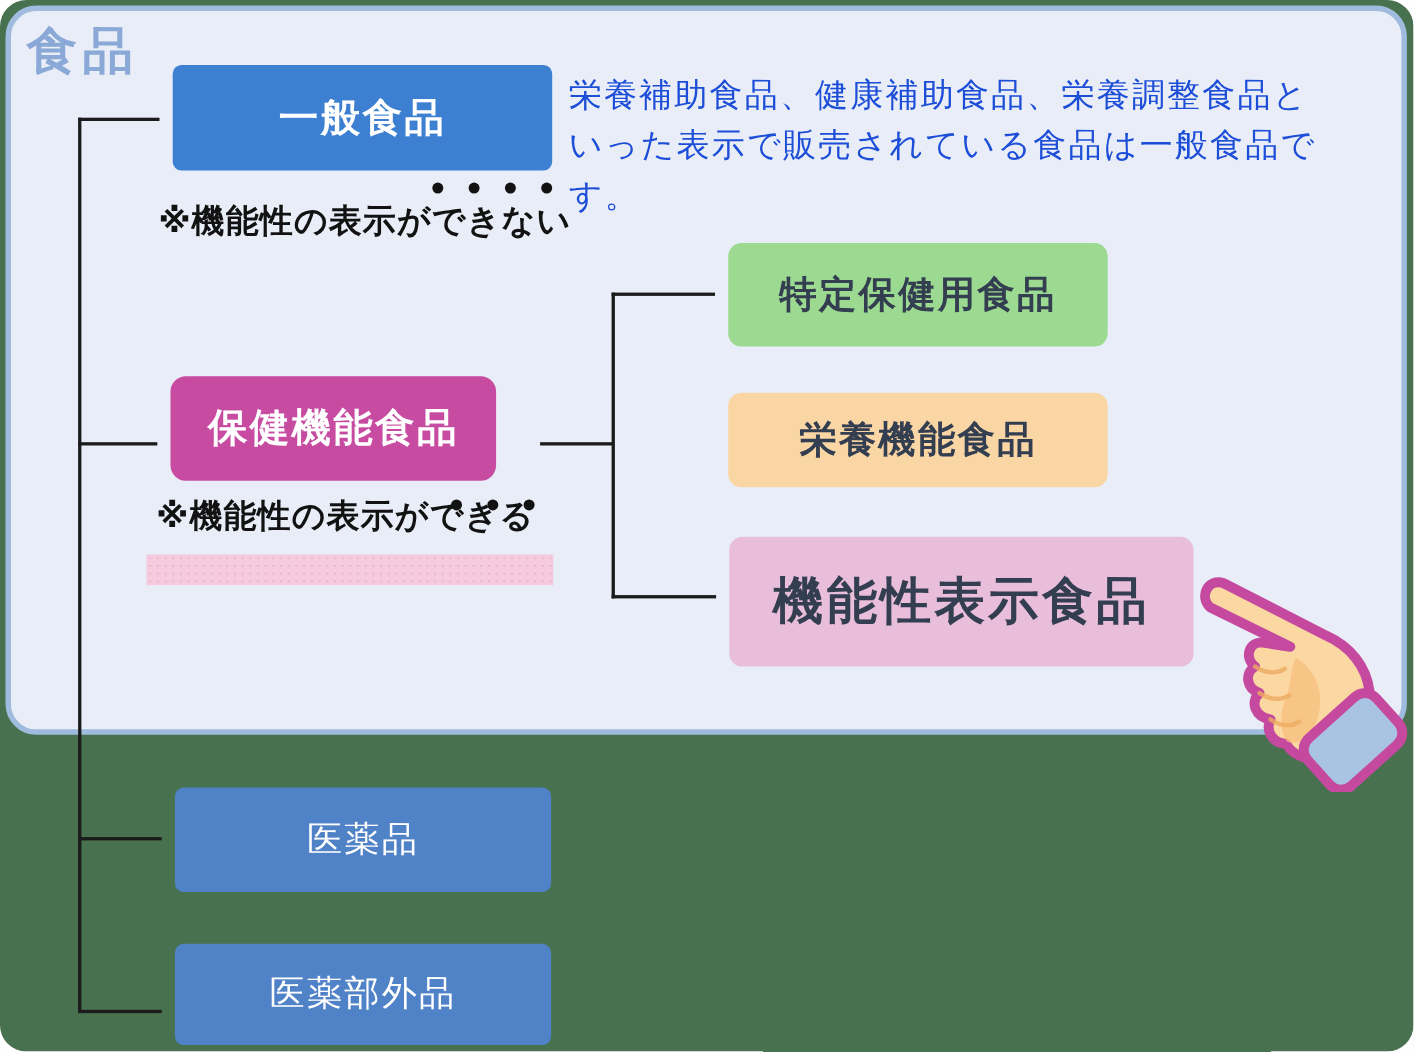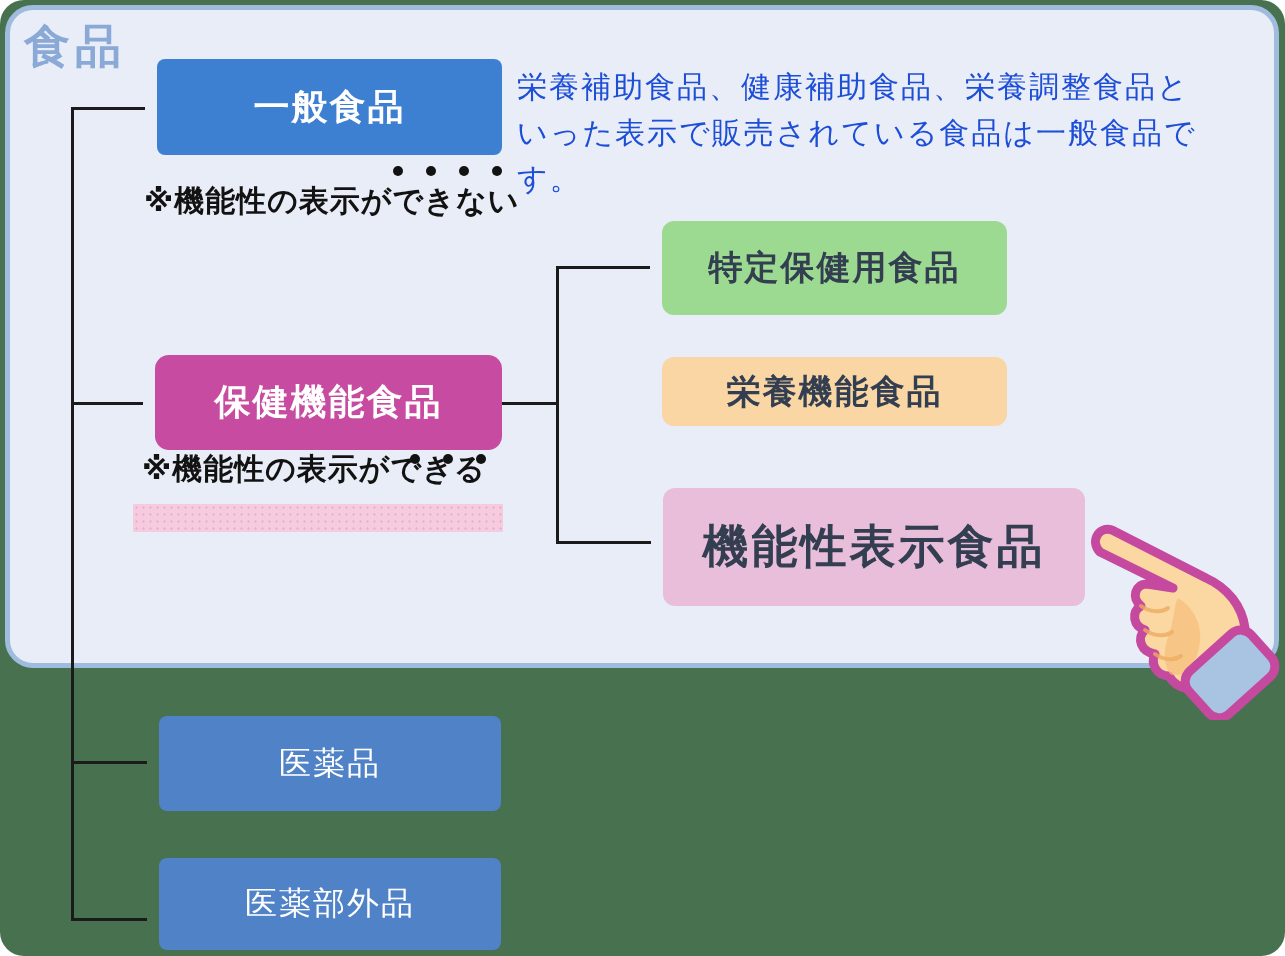--- a/index.html
+++ b/index.html
@@ -18,23 +18,23 @@
   }
   .page-title{
     position:absolute;left:24px;top:16px;
     font-size:46px;font-weight:bold;color:#8aa9d6;letter-spacing:5px;
   }
   .node{
     position:absolute;display:flex;align-items:center;justify-content:center;
     box-sizing:border-box;text-align:center;margin-left:12px;
   }
   .node-general{left:145px;top:59px;width:345px;height:96px;background:#3d7fd0;border-radius:8px;color:#ffffff;font-size:36px;font-weight:bold;letter-spacing:2px;}
-  .node-health{left:143px;top:355px;width:347px;height:95px;background:#c74ba0;border-radius:14px;color:#ffffff;font-size:36px;font-weight:bold;letter-spacing:2px;}
+  .node-health{left:143px;top:342px;width:296px;height:95px;background:#c74ba0;border-radius:14px;color:#ffffff;font-size:36px;font-weight:bold;letter-spacing:2px;}
   .node-tokuho{left:650px;top:221px;width:345px;height:94px;background:#9dda91;border-radius:12px;color:#333e51;font-size:34px;font-weight:bold;letter-spacing:2px;}
-  .node-nutrient{left:650px;top:357px;width:345px;height:69px;background:#f9d6a4;border-radius:12px;color:#333e51;font-size:34px;font-weight:bold;letter-spacing:2px;}
+  .node-nutrient{left:650px;top:357px;width:345px;height:86px;background:#f9d6a4;border-radius:12px;color:#333e51;font-size:34px;font-weight:bold;letter-spacing:2px;}
   .node-claims{left:651px;top:488px;width:422px;height:118px;background:#e9bedb;border-radius:12px;color:#333e51;font-size:46px;font-weight:bold;letter-spacing:3px;}
   .node-pharma{left:147px;top:716px;width:342px;height:95px;background:#4f82c6;border-radius:8px;color:#ffffff;font-size:32px;font-weight:normal;letter-spacing:2px;text-align:right;}
   .node-quasi{left:147px;top:858px;width:342px;height:92px;background:#4f82c6;border-radius:8px;color:#ffffff;font-size:32px;font-weight:normal;letter-spacing:2px;font-family:Liberation Serif, serif;}
   .line{position:absolute;background:#1b1b1b;}
   .desc{
     position:absolute;left:517px;top:64px;width:730px;
     font-size:30px;line-height:46px;letter-spacing:2px;color:#1d4ed8;
   }
   .note{
     position:absolute;font-size:30px;font-weight:bold;color:#121212;letter-spacing:1px;white-space:nowrap;

